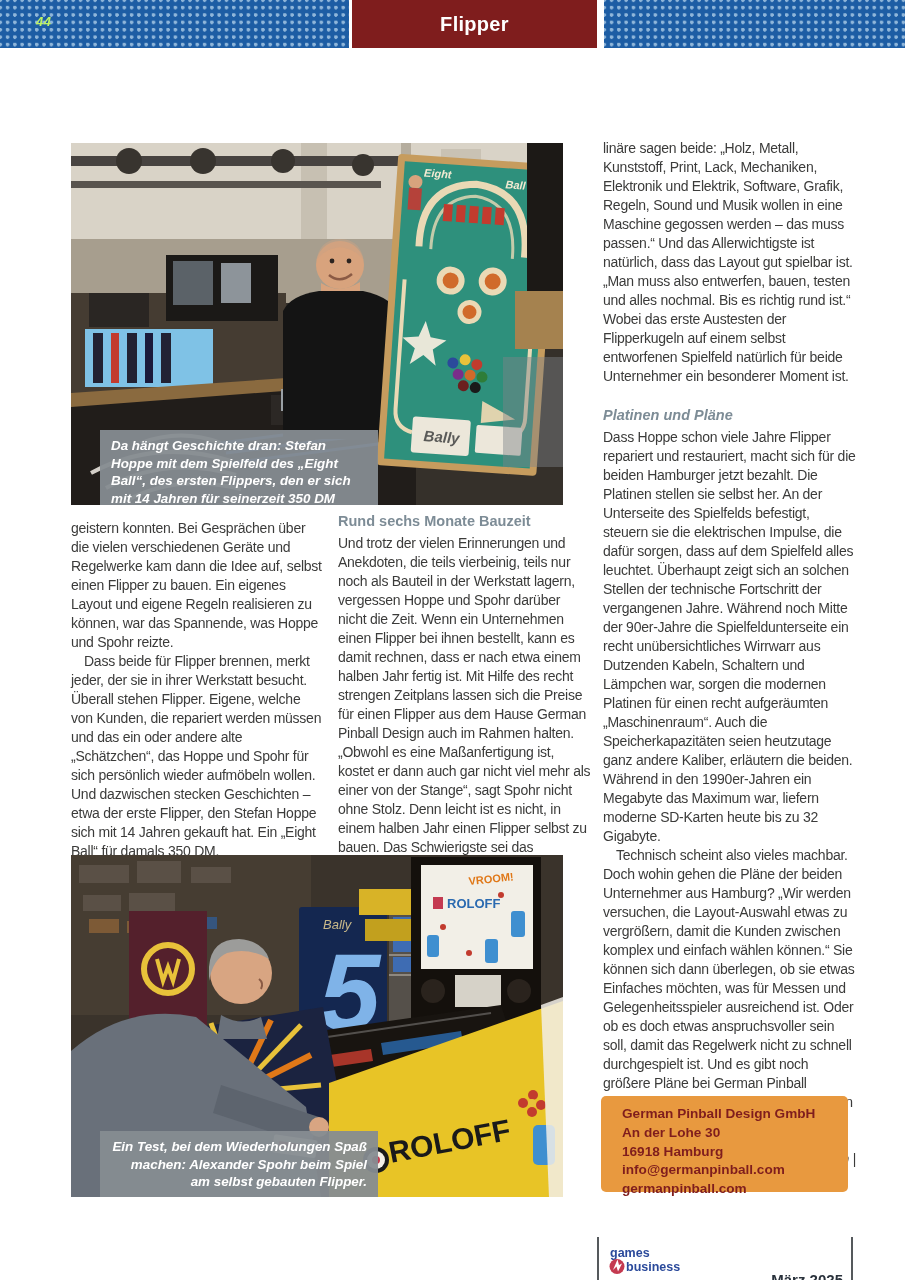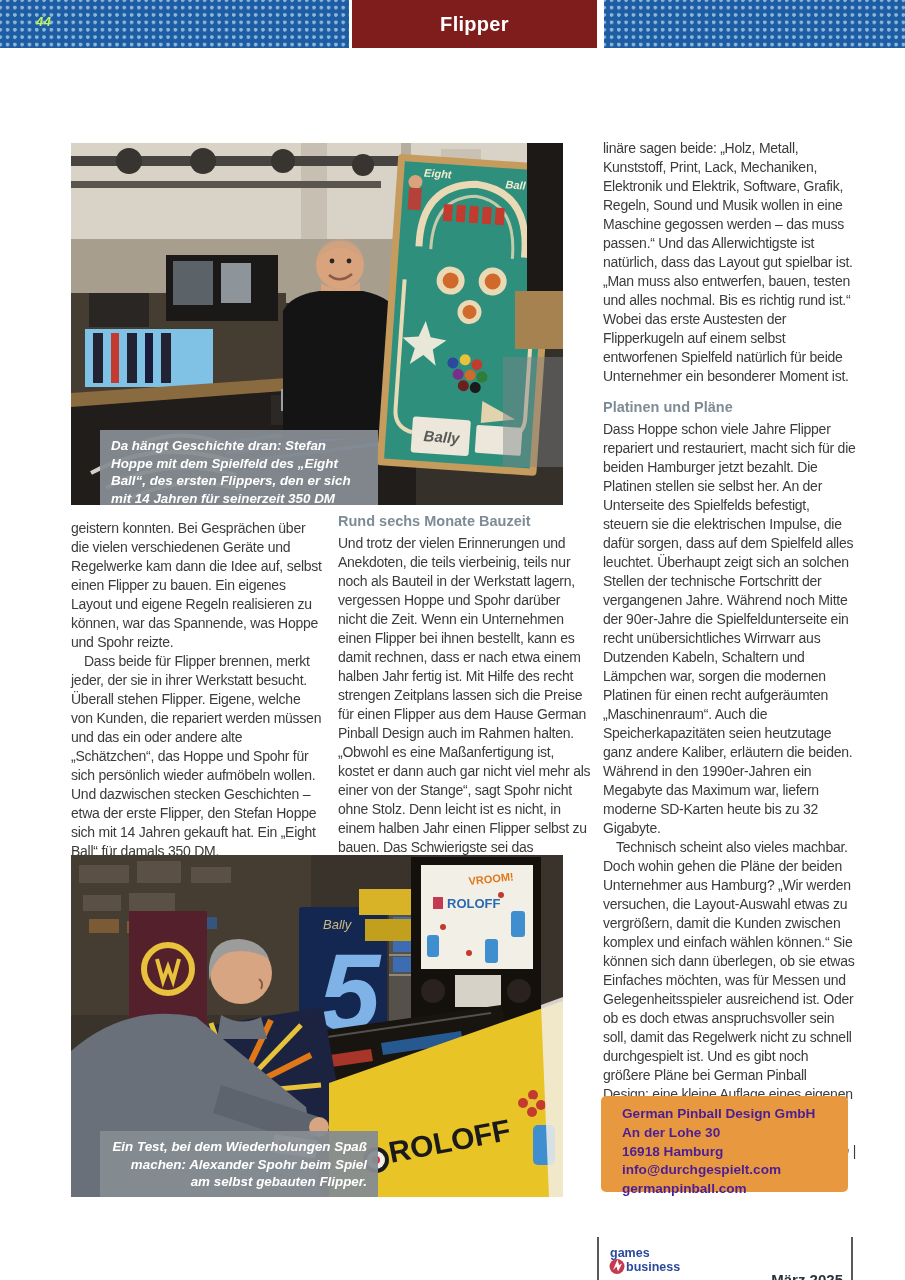--- a/index.html
+++ b/index.html
@@ -18,38 +18,38 @@
   .title-box { position:absolute; left:352px; top:0; width:245px; height:48px; background:#7f1d1d; display:flex; align-items:center; justify-content:center; }
   .title-box span { color:#ffffff; font-size:20px; font-weight:bold; letter-spacing:.3px; }
 
   
   .col { position:absolute; width:253px; color:#3b3b3a; font-size:14px; line-height:19px; letter-spacing:-0.25px; text-align:left; hyphens:auto; }
   .col p + p { text-indent:13px; }
   .col-1 { left:71px;  top:519px; }
   .col-2 { left:338px; top:512px; }
   .col-3 { left:603px; top:139px; }
   .sec-heading { color:#7d8c96; font-weight:bold; font-size:14.5px; letter-spacing:0; margin-bottom:3px; }
-  .col-3 .sec-heading { margin-top:12px; }
+  .col-3 .sec-heading { margin-top:20px;font-style:italic; }
   .sig { float:right; font-style:italic; color:#3b3b3a; }
 
   
   .photo { position:absolute; left:71px; width:492px; overflow:hidden; }
   .photo-top { top:143px; height:362px; }
   .photo-bottom { top:855px; height:342px; }
   .photo svg { display:block; }
   .caption { position:absolute; left:29px; width:278px; background:rgba(134,140,145,0.95);
     color:#ffffff; font-size:13.4px; font-weight:bold; font-style:italic; line-height:17.6px;
     padding:7px 11px 8px 11px; }
   .caption-top { top:287px; }
   .caption-bottom { top:276px;text-align:right; }
 
   
   .contact-box { position:absolute; left:601px; top:1096px; width:247px; height:96px;
     background:#e8993f; border-radius:5px; padding:9px 0 0 21px;
-    color:#4c1d95; font-weight:bold; font-size:13.6px; line-height:18.8px; }
+    color:#7f1d1d; font-weight:bold; font-size:13.6px; line-height:18.8px; }
 
   
   .footer-rule { position:absolute; top:1237px; width:1.5px; height:43px; background:#55595c; }
   .footer-rule.left { left:597px; } .footer-rule.right { left:851px; }
   .footer-logo { position:absolute; left:609px; top:1245px; width:90px; height:32px; }
   .footer-date { position:absolute; left:700px; top:1271px; width:143px; text-align:right;
     color:#2a323c; font-weight:bold; font-size:15px; }
 </style>
 </head>
 <body>
@@ -345,21 +345,21 @@
           <rect x="208" y="288" width="20" height="6" fill="#c43a50"></rect>
         </g>
     </svg>
     <div class="caption caption-bottom">Ein Test, bei dem Wiederholungen Spaß machen: Alexander Spohr beim Spiel am selbst gebauten Flipper.</div>
   </div>
 
   <div class="contact-box">
     <div>German Pinball Design GmbH</div>
     <div>An der Lohe 30</div>
     <div>16918 Hamburg</div>
-    <div>info@durchgespielt.com</div>
+    <div>info@germanpinball.com</div>
     <div>germanpinball.com</div>
   </div>
 
   <div class="footer-rule left"></div>
   <div class="footer-rule right"></div>
   <div class="footer-logo">
     <svg width="90" height="32" viewBox="0 0 90 32">
       <text x="1" y="12" font-size="12.5" font-weight="bold" fill="#2b4a9b">games</text>
       <g>
         <circle cx="8" cy="21.5" r="7.5" fill="#c43a50"></circle>

